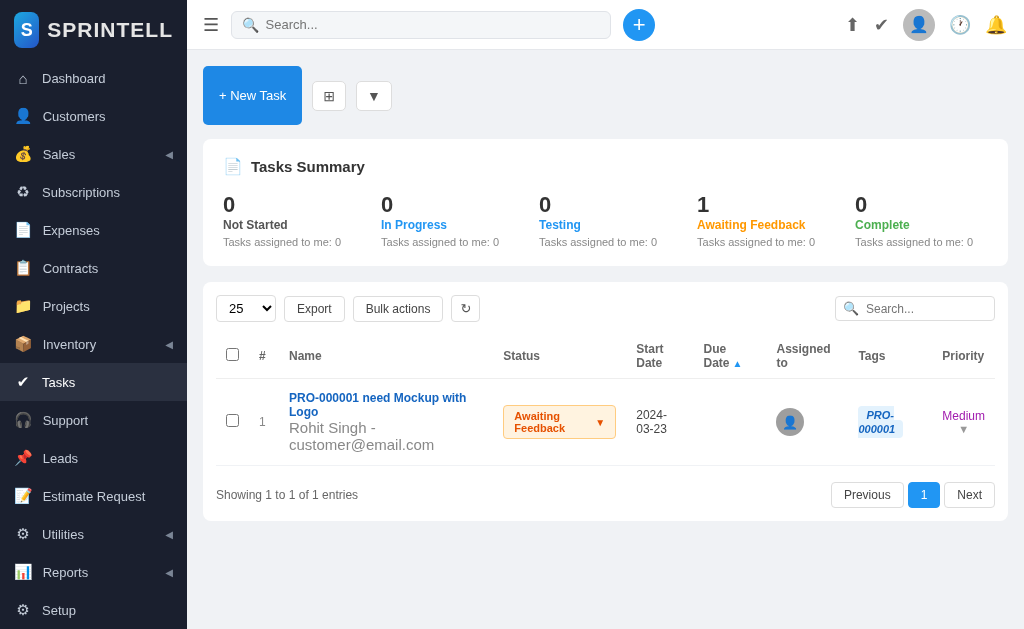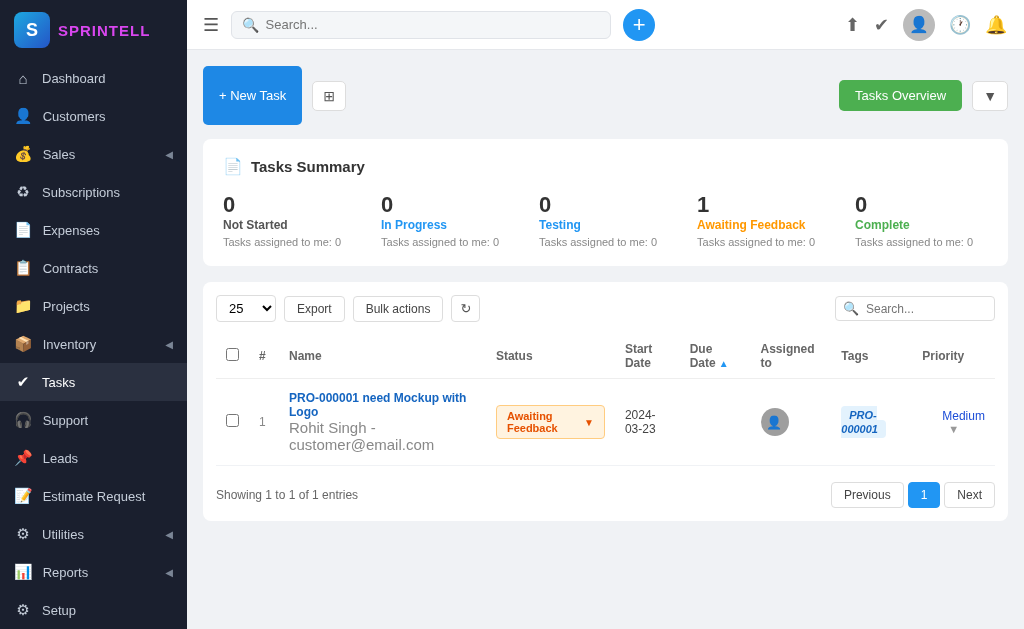--- a/index.html
+++ b/index.html
@@ -27,21 +27,21 @@
       height: 36px;
       background: linear-gradient(135deg, #1da8e0, #2455c7);
       border-radius: 8px;
       display: flex;
       align-items: center;
       justify-content: center;
       color: white;
       font-weight: bold;
       font-size: 18px;
     }
-    .logo-text { color: #d946ef; font-size: 15px; font-weight: bold; letter-spacing: 1px; text-align: center; }
+    .logo-text { color: #e5e5e5; font-size: 21px; font-weight: bold; letter-spacing: 1px; text-align: center; }
     .sidebar-item {
       display: flex;
       align-items: center;
       padding: 10px 14px;
       gap: 10px;
       cursor: pointer;
       color: #c5cdd9;
       position: relative;
     }
     .sidebar-item.active { background: #2a3040; color: white; }
@@ -297,21 +297,21 @@
     }
     .tag-badge {
       background: #e3f2fd;
       color: #1565c0;
       border-radius: 4px;
       padding: 3px 8px;
       font-size: 11px;
       font-weight: 600;
       font-style: italic;
     }
-    .priority-medium { color: #1d4ed8; font-size: 12px; margin-left: 20px; }
+    .priority-medium { color: #a21caf; font-size: 12px; }
     .priority-arrow { font-size: 11px; color: #999; display: block; text-align: center; }
 
     .pagination-row {
       display: flex;
       align-items: center;
       justify-content: space-between;
       margin-top: 16px;
     }
     .showing-text { font-size: 12px; color: #666; }
     .pagination-btns { display: flex; align-items: flex-start; gap: 4px; }
@@ -429,21 +429,20 @@
       <span class="topbar-icon">🕐</span>
       <span class="topbar-icon">🔔</span>
     </div>
   </div>
 
   <div class="content">
 
     <div class="toolbar">
       <button class="new-task-btn">+ New Task</button>
       <button class="grid-btn">⊞</button>
-      <button class="tasks-overview-btn">Tasks Overview</button>
       <button class="filter-btn">▼</button>
     </div>
 
     <div class="summary-card">
       <div class="summary-title">
         <span class="doc-icon">📄</span>
         <span>Tasks Summary</span>
       </div>
       <div class="summary-stats" id="summary-stats-container">
           <div class="stat-item">

